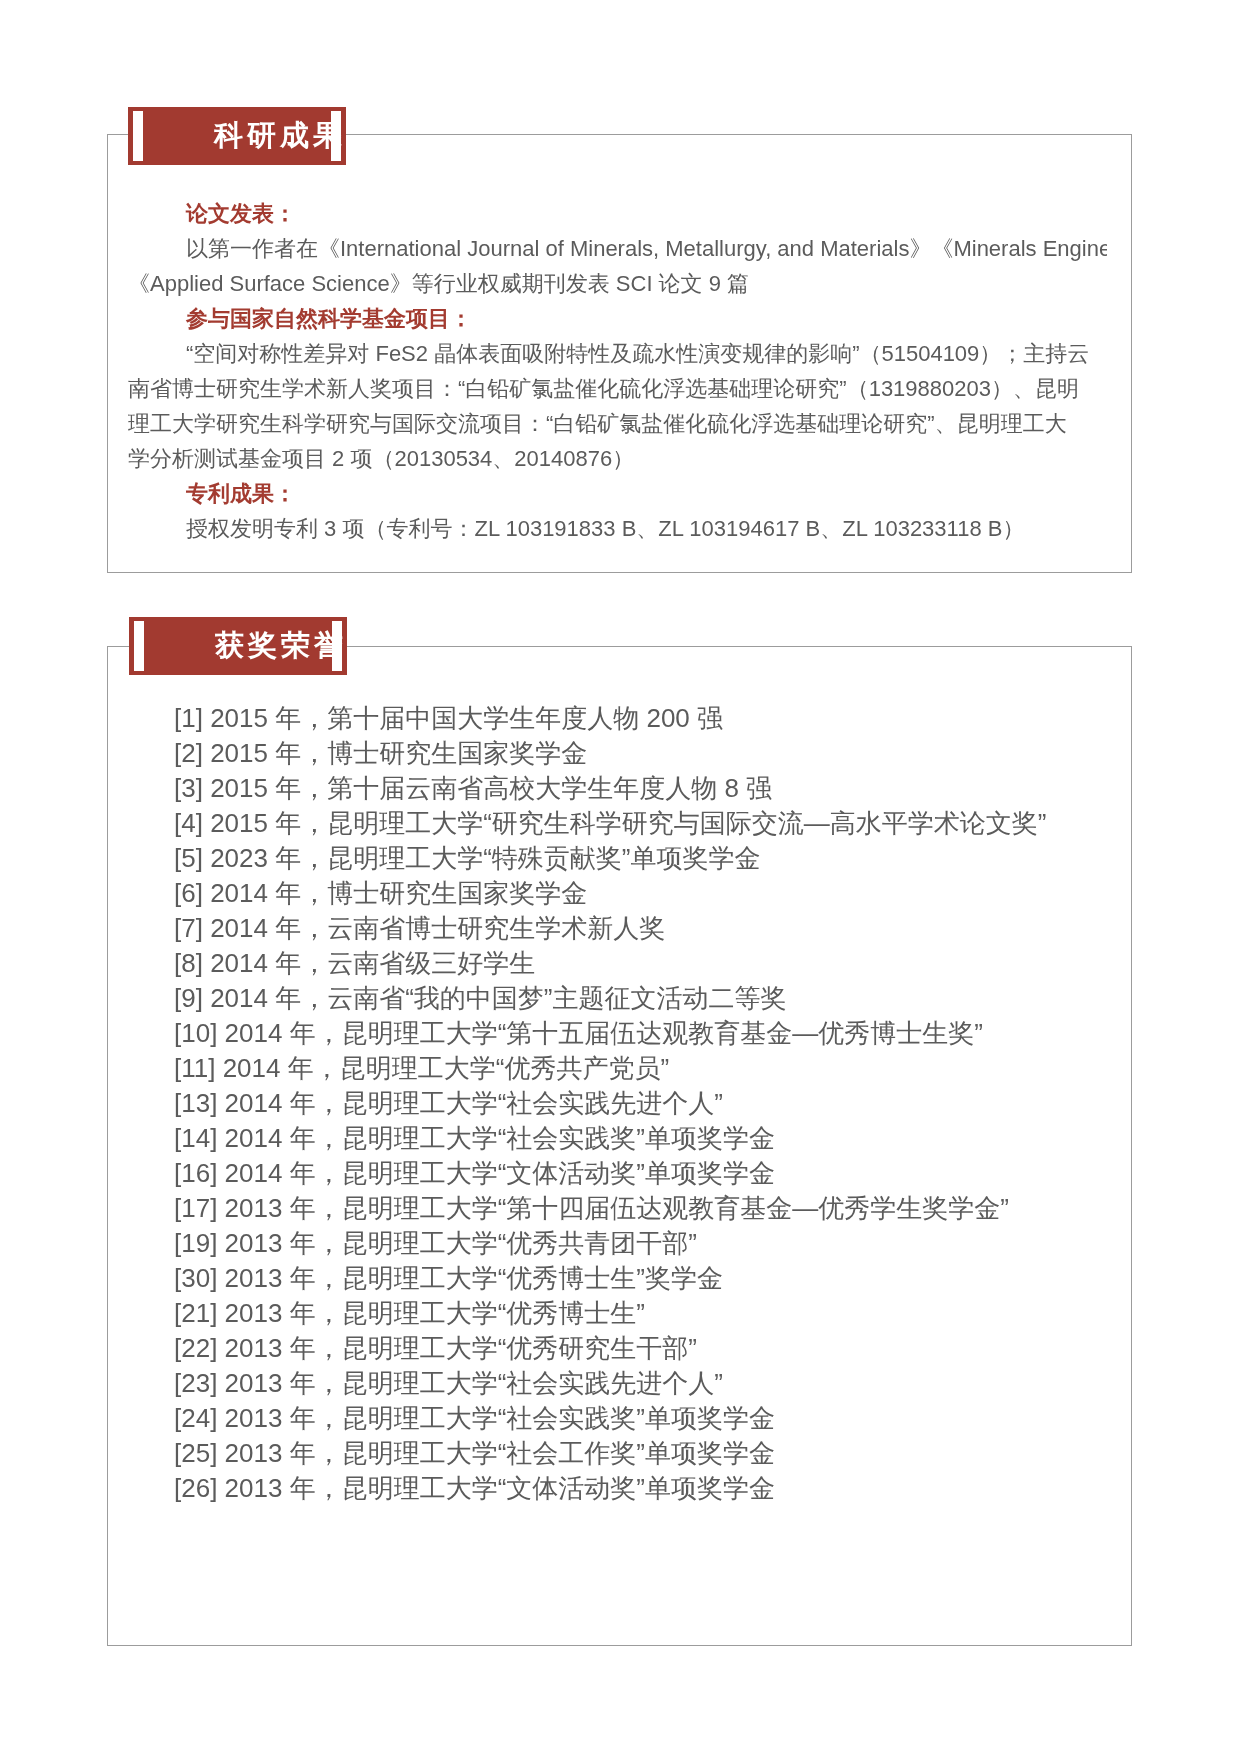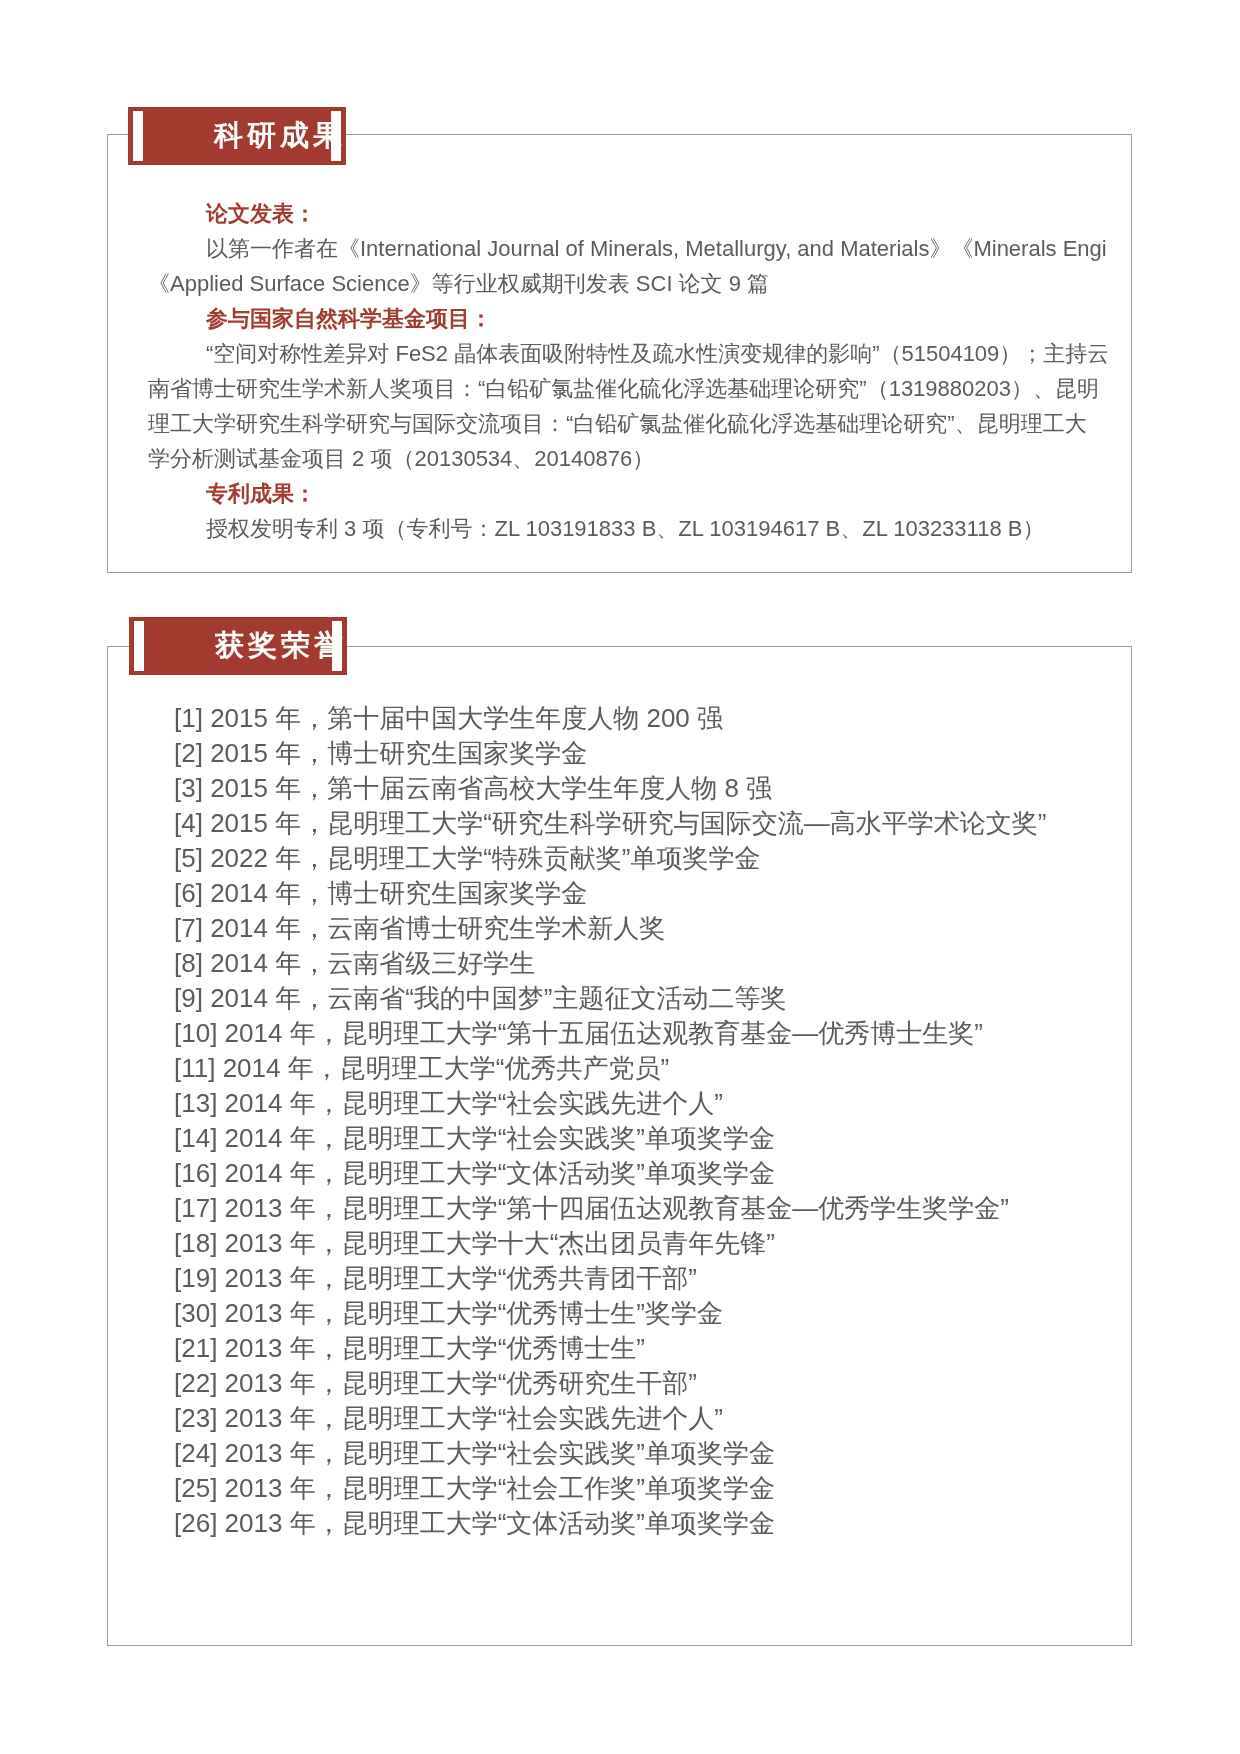--- a/index.html
+++ b/index.html
@@ -40,21 +40,21 @@
     padding-left:4px; 
     white-space:nowrap;
   }
   .research-content{
     position:absolute;left:0;top:0;right:0;
     padding:61px 24px 0 20px;
   }
   .line{
     height:35px;line-height:35px;font-size:22px;
     color:var(--body-text);
-    white-space:nowrap;overflow:hidden;margin-left:20px;
+    white-space:nowrap;overflow:hidden;
   }
   .line.heading{
     color:var(--heading-red);font-weight:bold;
   }
   .line.indent{padding-left:58px;}
   .awards-content{
     position:absolute;left:0;top:0;right:0;
     padding:54px 24px 0 66px;
   }
   .award-item{
@@ -92,32 +92,31 @@
   <span class="badge-title">获奖荣誉</span>
   <span class="bar right"></span>
 </div>
 
 <div class="box box-awards">
   <div class="awards-content">
       <div class="award-item">[1] 2015 年，第十届中国大学生年度人物 200 强</div>
       <div class="award-item">[2] 2015 年，博士研究生国家奖学金</div>
       <div class="award-item">[3] 2015 年，第十届云南省高校大学生年度人物 8 强</div>
       <div class="award-item">[4] 2015 年，昆明理工大学“研究生科学研究与国际交流—高水平学术论文奖”</div>
-      <div class="award-item">[5] 2022 年，昆明理工大学“特殊贡献奖”单项奖学金</div>
+      <div class="award-item">[5] 2023 年，昆明理工大学“特殊贡献奖”单项奖学金</div>
       <div class="award-item">[6] 2014 年，博士研究生国家奖学金</div>
       <div class="award-item">[7] 2014 年，云南省博士研究生学术新人奖</div>
       <div class="award-item">[8] 2014 年，云南省级三好学生</div>
       <div class="award-item">[9] 2014 年，云南省“我的中国梦”主题征文活动二等奖</div>
       <div class="award-item">[10] 2014 年，昆明理工大学“第十五届伍达观教育基金—优秀博士生奖”</div>
       <div class="award-item">[11] 2014 年，昆明理工大学“优秀共产党员”</div>
       <div class="award-item">[13] 2014 年，昆明理工大学“社会实践先进个人”</div>
       <div class="award-item">[14] 2014 年，昆明理工大学“社会实践奖”单项奖学金</div>
       <div class="award-item">[16] 2014 年，昆明理工大学“文体活动奖”单项奖学金</div>
       <div class="award-item">[17] 2013 年，昆明理工大学“第十四届伍达观教育基金—优秀学生奖学金”</div>
-      <div class="award-item">[18] 2013 年，昆明理工大学十大“杰出团员青年先锋”</div>
       <div class="award-item">[19] 2013 年，昆明理工大学“优秀共青团干部”</div>
       <div class="award-item">[30] 2013 年，昆明理工大学“优秀博士生”奖学金</div>
       <div class="award-item">[21] 2013 年，昆明理工大学“优秀博士生”</div>
       <div class="award-item">[22] 2013 年，昆明理工大学“优秀研究生干部”</div>
       <div class="award-item">[23] 2013 年，昆明理工大学“社会实践先进个人”</div>
       <div class="award-item">[24] 2013 年，昆明理工大学“社会实践奖”单项奖学金</div>
       <div class="award-item">[25] 2013 年，昆明理工大学“社会工作奖”单项奖学金</div>
       <div class="award-item">[26] 2013 年，昆明理工大学“文体活动奖”单项奖学金</div>
     </div>
 </div>

